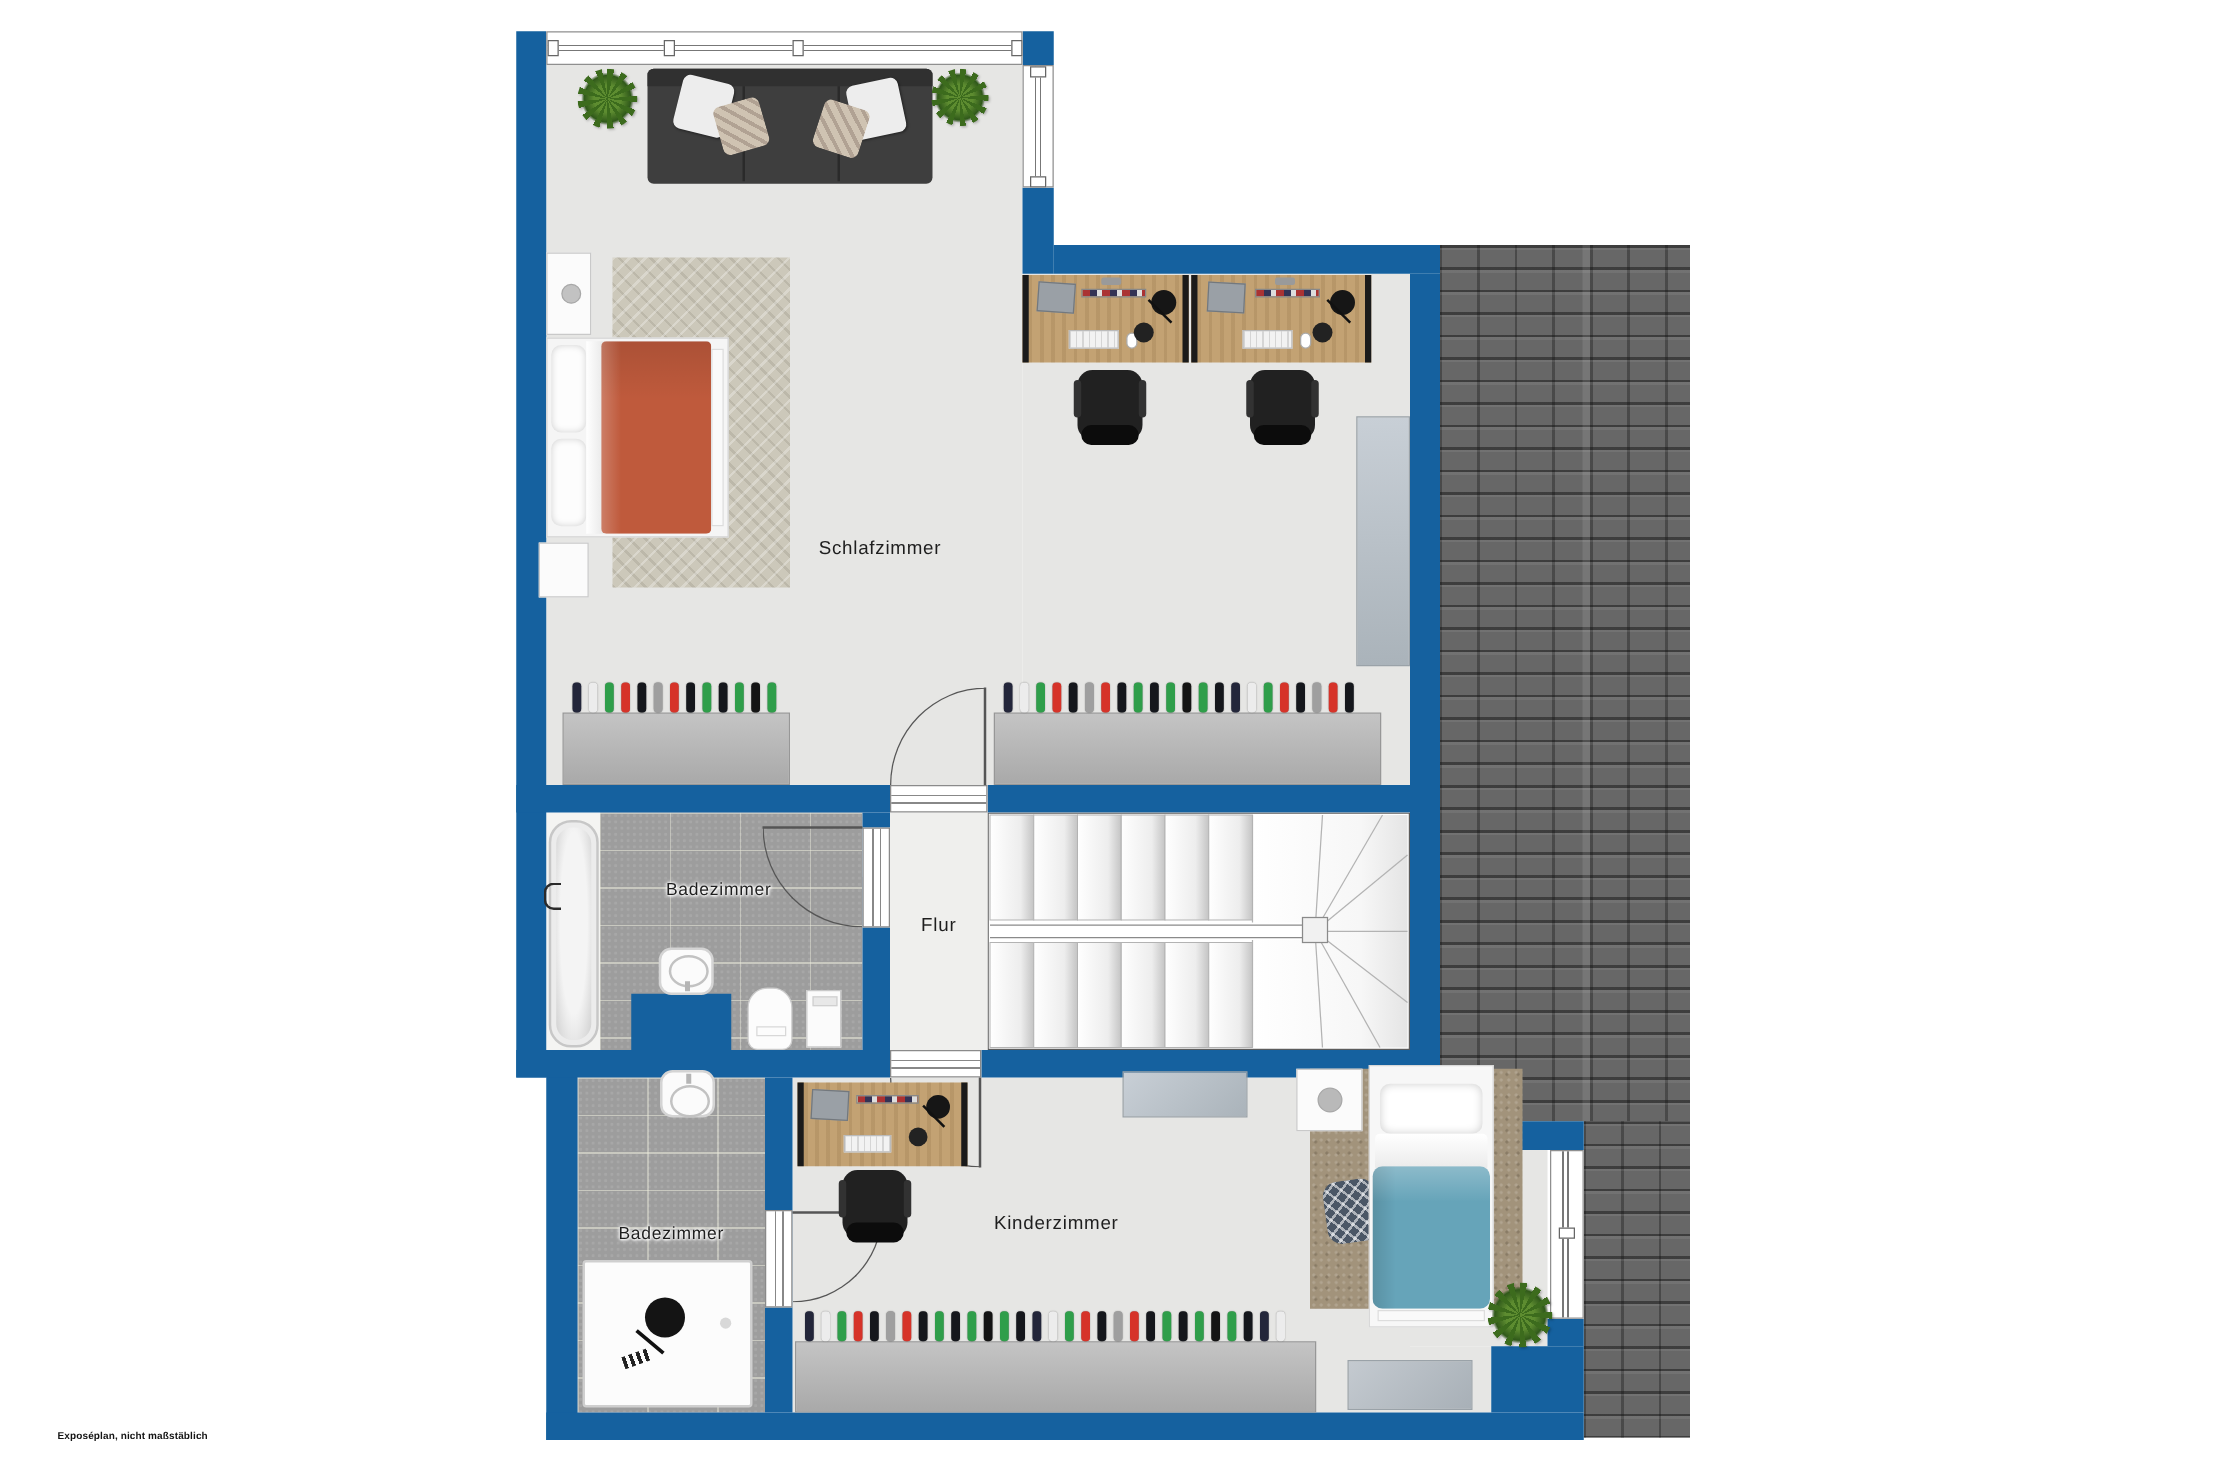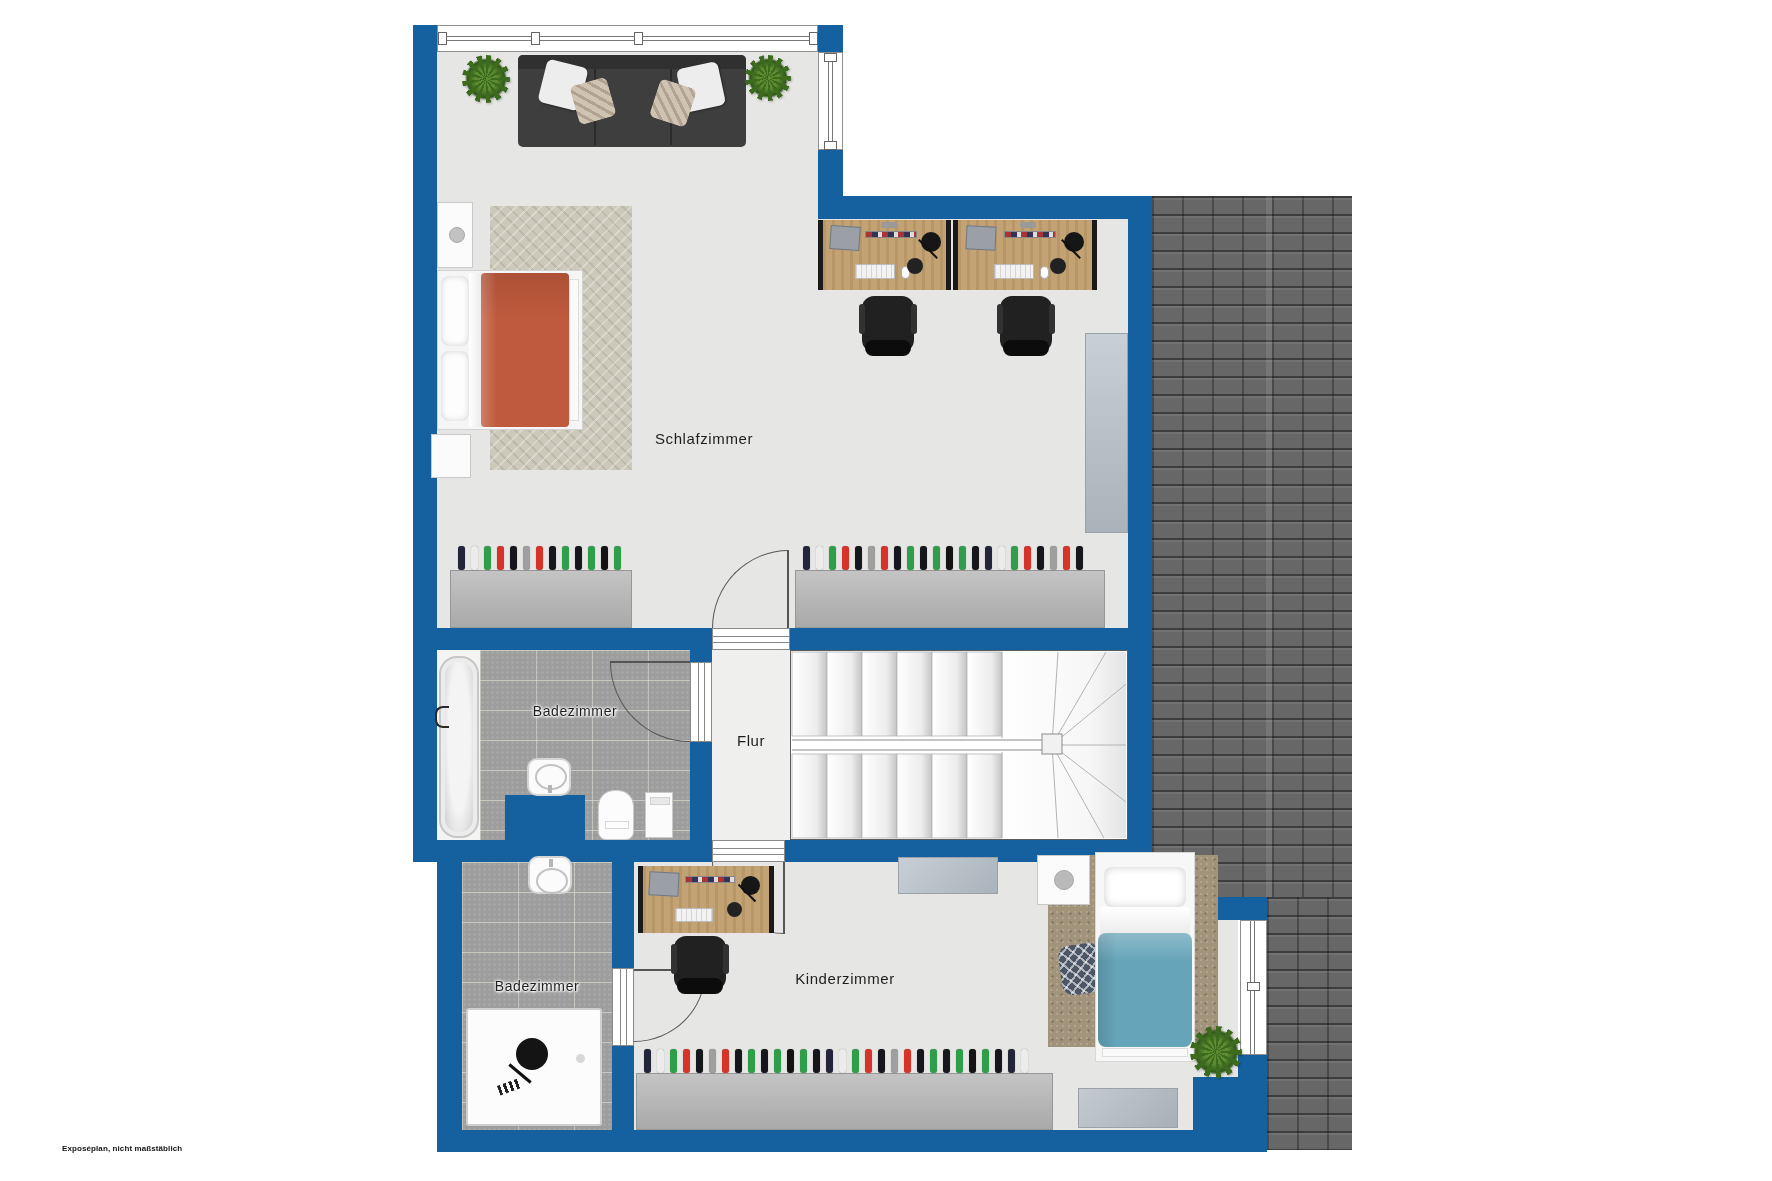--- a/index.html
+++ b/index.html
@@ -349,14 +349,14 @@
       <span class="hanger" style="background: rgb(35, 38, 58);"></span>
       <span class="hanger" style="background: rgb(236, 236, 236);"></span>
     </div>
 
   <div class="room-label" style="left:604px;top:430px;width:200px;">Schlafzimmer</div>
   <div class="room-label halo" style="left:480px;top:703px;width:190px;font-size:14px;">Badezimmer</div>
   <div class="room-label" style="left:712px;top:732px;width:78px;">Flur</div>
   <div class="room-label halo" style="left:447px;top:978px;width:180px;font-size:14px;">Badezimmer</div>
   <div class="room-label" style="left:745px;top:970px;width:200px;">Kinderzimmer</div>
 
-  <div class="footnote" style="left:62px;top:1144px;">Exposéplan, nicht maßstäblich</div>
+  <div class="footnote" style="left:46px;top:1144px;">Exposéplan, nicht maßstäblich</div>
 </div>
 
 </body></html>

